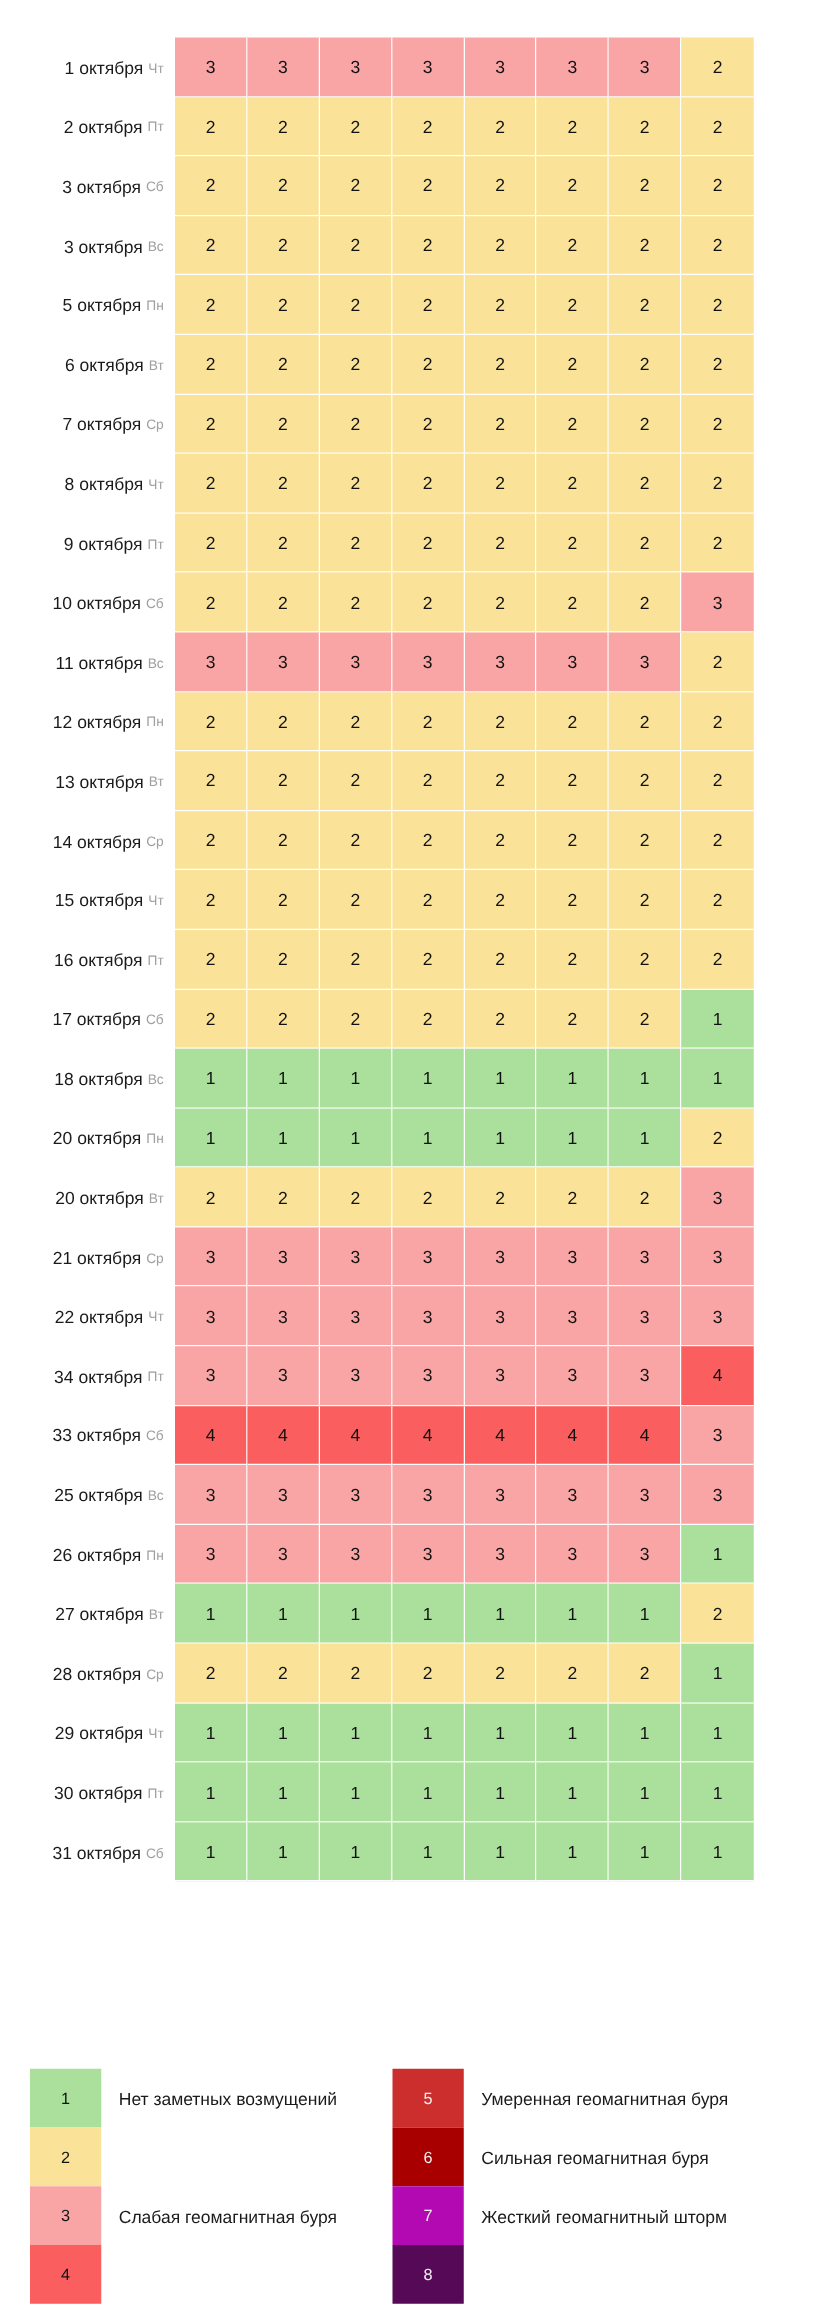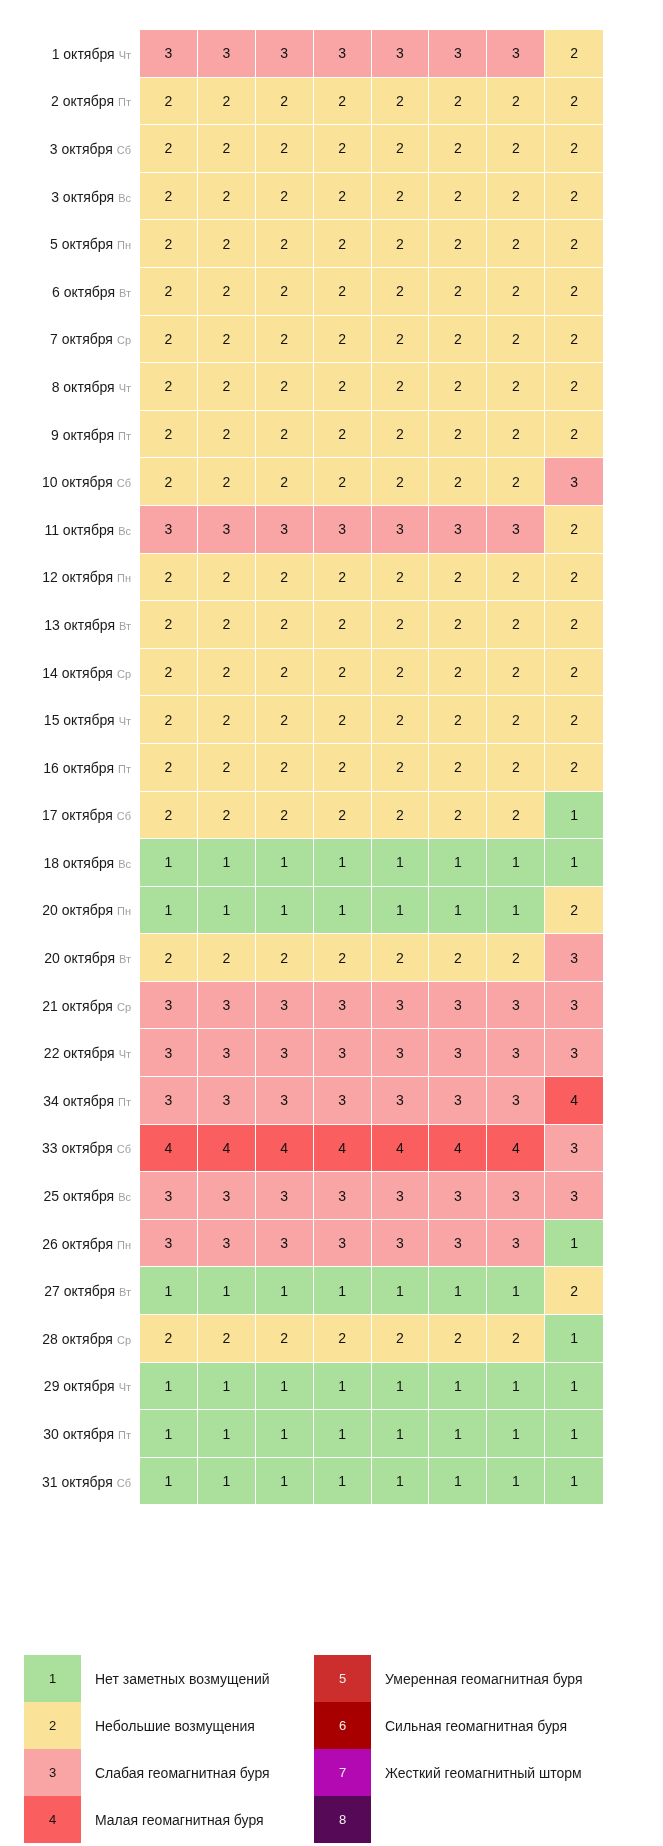--- a/index.html
+++ b/index.html
@@ -585,29 +585,27 @@
     </div>
 
   <div class="legend">
     <div class="legend-col left" id="legend-left">
         <div class="legend-item">
           <div class="legend-swatch" style="background: rgb(171, 224, 156);">1</div>
           <div class="legend-text">Нет заметных возмущений</div>
         </div>
         <div class="legend-item">
           <div class="legend-swatch" style="background: rgb(250, 227, 152);">2</div>
-          <div class="legend-text">Небольшие возмущения</div>
         </div>
         <div class="legend-item">
           <div class="legend-swatch" style="background: rgb(249, 165, 165);">3</div>
           <div class="legend-text">Слабая геомагнитная буря</div>
         </div>
         <div class="legend-item">
           <div class="legend-swatch" style="background: rgb(250, 94, 94);">4</div>
-          <div class="legend-text">Малая геомагнитная буря</div>
         </div>
       </div>
     <div class="legend-col right" id="legend-right">
         <div class="legend-item">
           <div class="legend-swatch dark" style="background: rgb(204, 45, 45);">5</div>
           <div class="legend-text">Умеренная геомагнитная буря</div>
         </div>
         <div class="legend-item">
           <div class="legend-swatch dark" style="background: rgb(168, 0, 0);">6</div>
           <div class="legend-text">Сильная геомагнитная буря</div>

